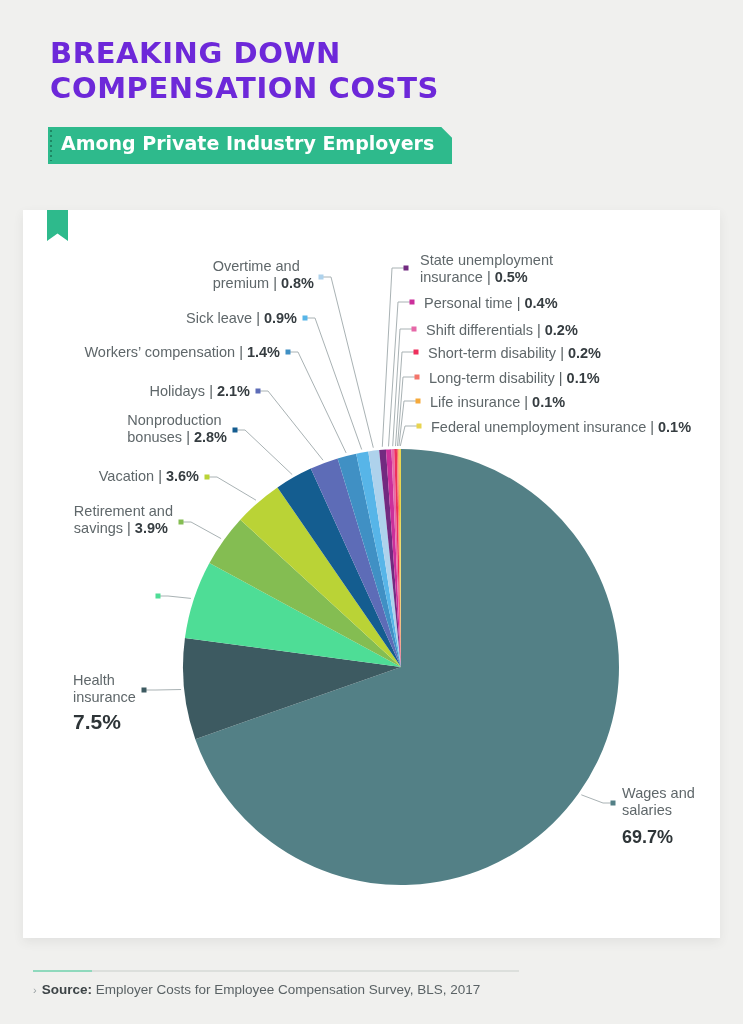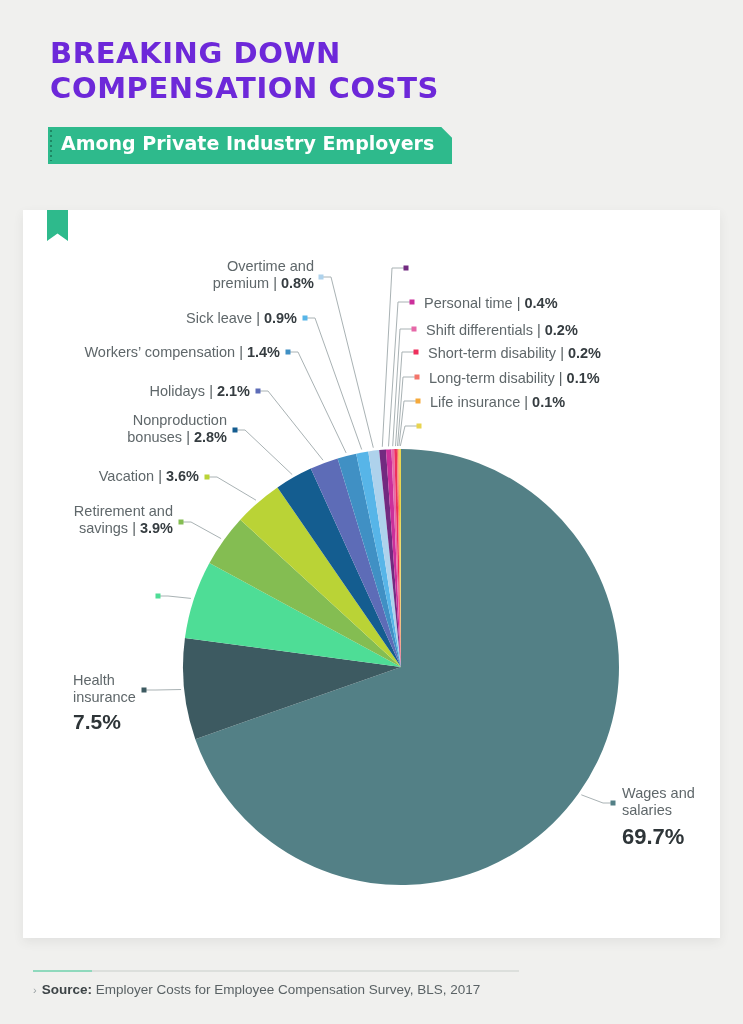--- a/index.html
+++ b/index.html
@@ -37,27 +37,27 @@
     position:absolute;left:24px;top:0;width:21px;height:31px;background:#2eba8c;
     clip-path:polygon(0 0,100% 0,100% 100%,50% 76%,0 100%);
   }
   
   svg.chart{position:absolute;left:0;top:0;pointer-events:none;}
   .labels{position:absolute;left:0;top:0;width:743px;height:1024px;pointer-events:none;}
   .slice-label{
     position:absolute;white-space:nowrap;
     font-size:14.5px;line-height:17px;color:#5f676a;
   }
-  .slice-label.ra{text-align:right;}
+  .slice-label.ra{text-align:left;}
   .slice-label .ln b{color:#363d41;}
   .slice-label .sep{color:#525a5d;}
   .slice-label .bigval{
     font-weight:bold;color:#2e3538;font-size:21px;line-height:25px;margin-top:3px;
   }
-  .slice-label[data-slice="wages-and-salaries"] .bigval{font-size:22px;line-height:30px;}
+  .slice-label[data-slice="wages-and-salaries"] .bigval{font-size:18px;line-height:30px;}
   
   .src-rule{position:absolute;left:33px;top:970px;width:486px;height:2px;background:#dcdfdc;}
   .src-rule .green{position:absolute;left:0;top:0;width:59px;height:2px;background:#8fd9bd;}
   .source{
     position:absolute;left:33px;top:981px;font-size:13.5px;line-height:18px;color:#5a6265;
   }
   .source .bullet{color:#9aa2a4;margin-right:5px;font-size:11px;}
   .source .lbl{font-weight:bold;color:#3d4447;}
 </style>
 </head>
@@ -158,35 +158,42 @@
     <div class="slice-label ra" data-slice="workers-compensation" style="right: 463px; top: 344px;">
       <div class="ln">Workers’ compensation<span class="sep"> | </span><b>1.4%</b></div>
     </div>
     <div class="slice-label ra" data-slice="sick-leave" style="right: 446px; top: 310px;">
       <div class="ln">Sick leave<span class="sep"> | </span><b>0.9%</b></div>
     </div>
     <div class="slice-label ra" data-slice="overtime-and-premium" style="right: 429px; top: 258px;">
       <div class="ln">Overtime and</div>
       <div class="ln">premium<span class="sep"> | </span><b>0.8%</b></div>
     </div>
+    <div class="slice-label" data-slice="state-unemployment-insurance" style="left: 420px; top: 252px;">
+      <div class="ln">State unemployment</div>
+      <div class="ln">insurance<span class="sep"> | </span><b>0.5%</b></div>
+    </div>
     <div class="slice-label" data-slice="personal-time" style="left: 424px; top: 295px;">
       <div class="ln">Personal time<span class="sep"> | </span><b>0.4%</b></div>
     </div>
     <div class="slice-label" data-slice="shift-differentials" style="left: 426px; top: 322px;">
       <div class="ln">Shift differentials<span class="sep"> | </span><b>0.2%</b></div>
     </div>
     <div class="slice-label" data-slice="short-term-disability" style="left: 428px; top: 345px;">
       <div class="ln">Short-term disability<span class="sep"> | </span><b>0.2%</b></div>
     </div>
     <div class="slice-label" data-slice="long-term-disability" style="left: 429px; top: 370px;">
       <div class="ln">Long-term disability<span class="sep"> | </span><b>0.1%</b></div>
     </div>
     <div class="slice-label" data-slice="life-insurance" style="left: 430px; top: 394px;">
       <div class="ln">Life insurance<span class="sep"> | </span><b>0.1%</b></div>
     </div>
+    <div class="slice-label" data-slice="federal-unemployment-insurance" style="left: 431px; top: 419px;">
+      <div class="ln">Federal unemployment insurance<span class="sep"> | </span><b>0.1%</b></div>
+    </div>
   </div>
 
 <div class="src-rule">
   <span class="green"></span>
 </div>
 <div class="source">
   <span class="bullet">›</span><span class="lbl">Source:</span><span> Employer Costs for Employee Compensation Survey, BLS, 2017</span>
 </div>
 
 </body></html>

